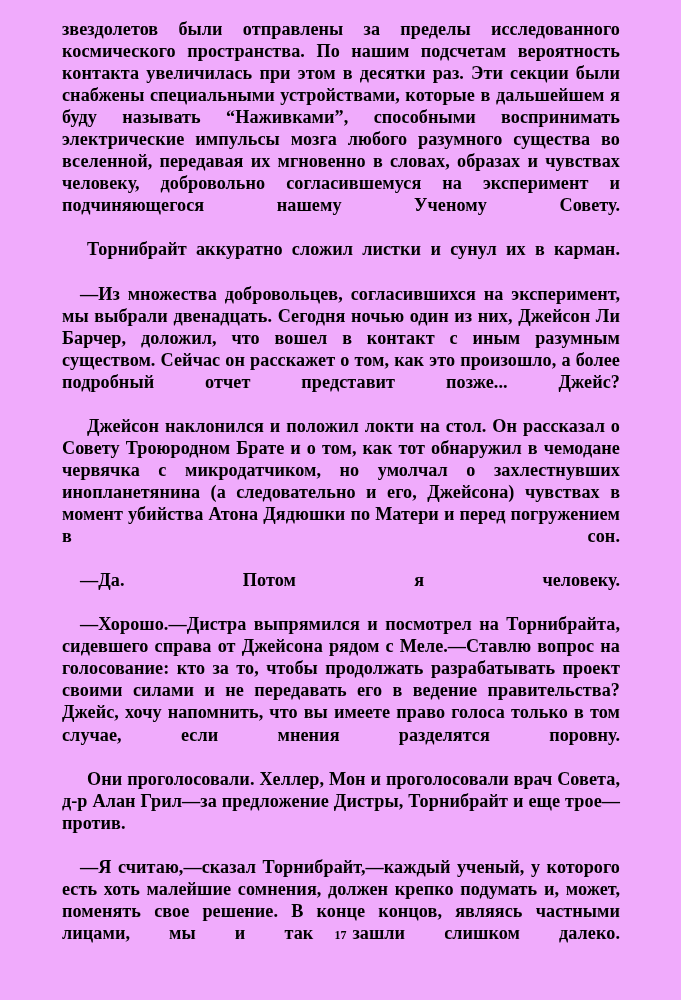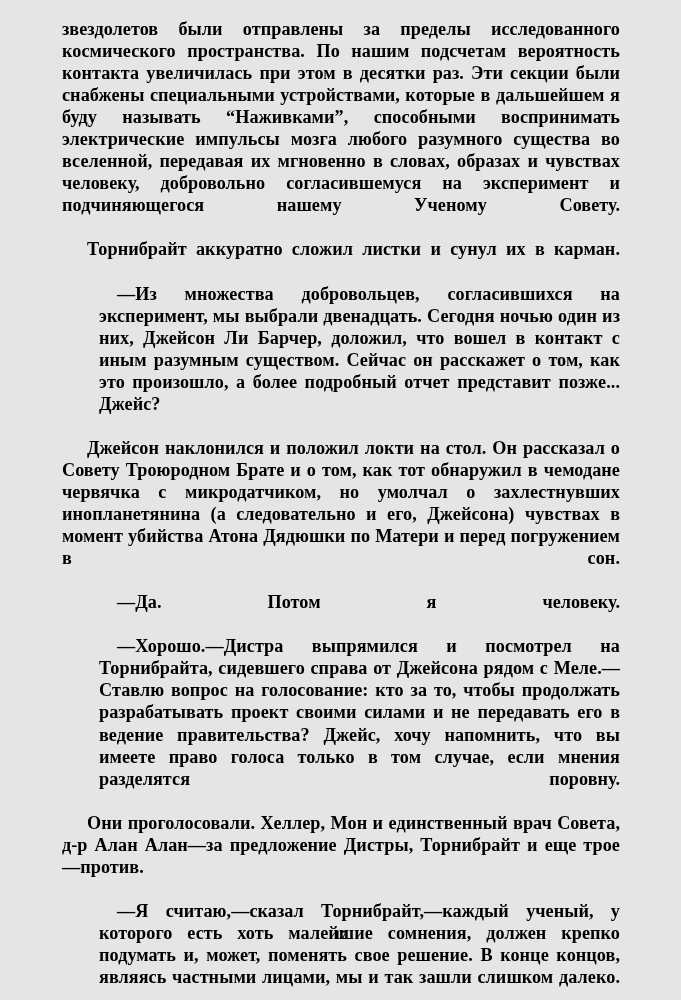--- a/index.html
+++ b/index.html
@@ -12,21 +12,21 @@
     height: 1000px;
     overflow: hidden;
     font-family: "Liberation Serif", "DejaVu Serif", serif;
     color: #000000;
   }
 
   #page {
     position: relative;
     width: 681px;
     height: 1000px;
-    background: #e5e5e5;
+    background: #f0abfc;
   }
 
   #text-block {
     position: absolute;
     left: 62px;
     top: 18px;
     width: 558px;
   }
 
   p.para {
@@ -36,21 +36,21 @@
     text-justify: inter-word;
     font-size: 18.2px;
     line-height: 22.05px;
     letter-spacing: 0.05px;
     word-spacing: 0.2px;
     font-weight: 600;
     -webkit-font-smoothing: none;
   }
 
   p.para.indent-normal  { text-indent: 25px; }
-  p.para.indent-dash    { text-indent: 18px; margin-left: 37px; }
+  p.para.indent-dash    { text-indent: 18px; }
   p.para.indent-none    { text-indent: 0; }
 
   
   p.para:after {
     content: "";
     display: inline-block;
     width: 100%;
   }
 
   #page-number {
@@ -87,21 +87,21 @@
 
     <p class="para indent-dash">—Из множества добровольцев, согласившихся на эксперимент, мы выбрали двенадцать. Сегодня ночью один из них, Джейсон Ли Барчер, доложил, что вошел в контакт с иным разумным существом. Сейчас он расскажет о том, как это произошло, а более подробный отчет представит позже... Джейс?</p>
 
     <p class="para indent-normal">Джейсон наклонился и положил локти на стол. Он рассказал о Совету Троюродном Брате и о том, как тот обнаружил в чемодане червячка с микродатчиком, но умолчал о захлестнувших инопланетянина (а следовательно и его, Джейсона) чувствах в момент убийства Атона Дядюшки по Матери и перед погружением в сон.</p>
 
 
     <p class="para indent-dash">—Да. Потом я человеку.</p>
 
     <p class="para indent-dash">—Хорошо.—Дистра выпрямился и посмотрел на Торнибрайта, сидевшего справа от Джейсона рядом с Меле.—Ставлю вопрос на голосование: кто за то, чтобы продолжать разрабатывать проект своими силами и не передавать его в ведение правительства? Джейс, хочу напомнить, что вы имеете право голоса только в том случае, если мнения разделятся поровну.</p>
 
-    <p class="para indent-normal">Они проголосовали. Хеллер, Мон и единственный врач Совета, д-р Алан Алан—за предложение Дистры, Торнибрайт и еще трое—против.</p>
+    <p class="para indent-normal">Они проголосовали. Хеллер, Мон и проголосовали врач Совета, д-р Алан Грил—за предложение Дистры, Торнибрайт и еще трое—против.</p>
 
     <p class="para indent-dash">—Я считаю,—сказал Торнибрайт,—каждый ученый, у которого есть хоть малейшие сомнения, должен крепко подумать и, может, поменять свое решение. В конце концов, являясь частными лицами, мы и так зашли слишком далеко.</p>
 
   </div>
 
   <div id="page-number">17</div>
 
   <div id="scan-tint"></div>
 
 </div>

